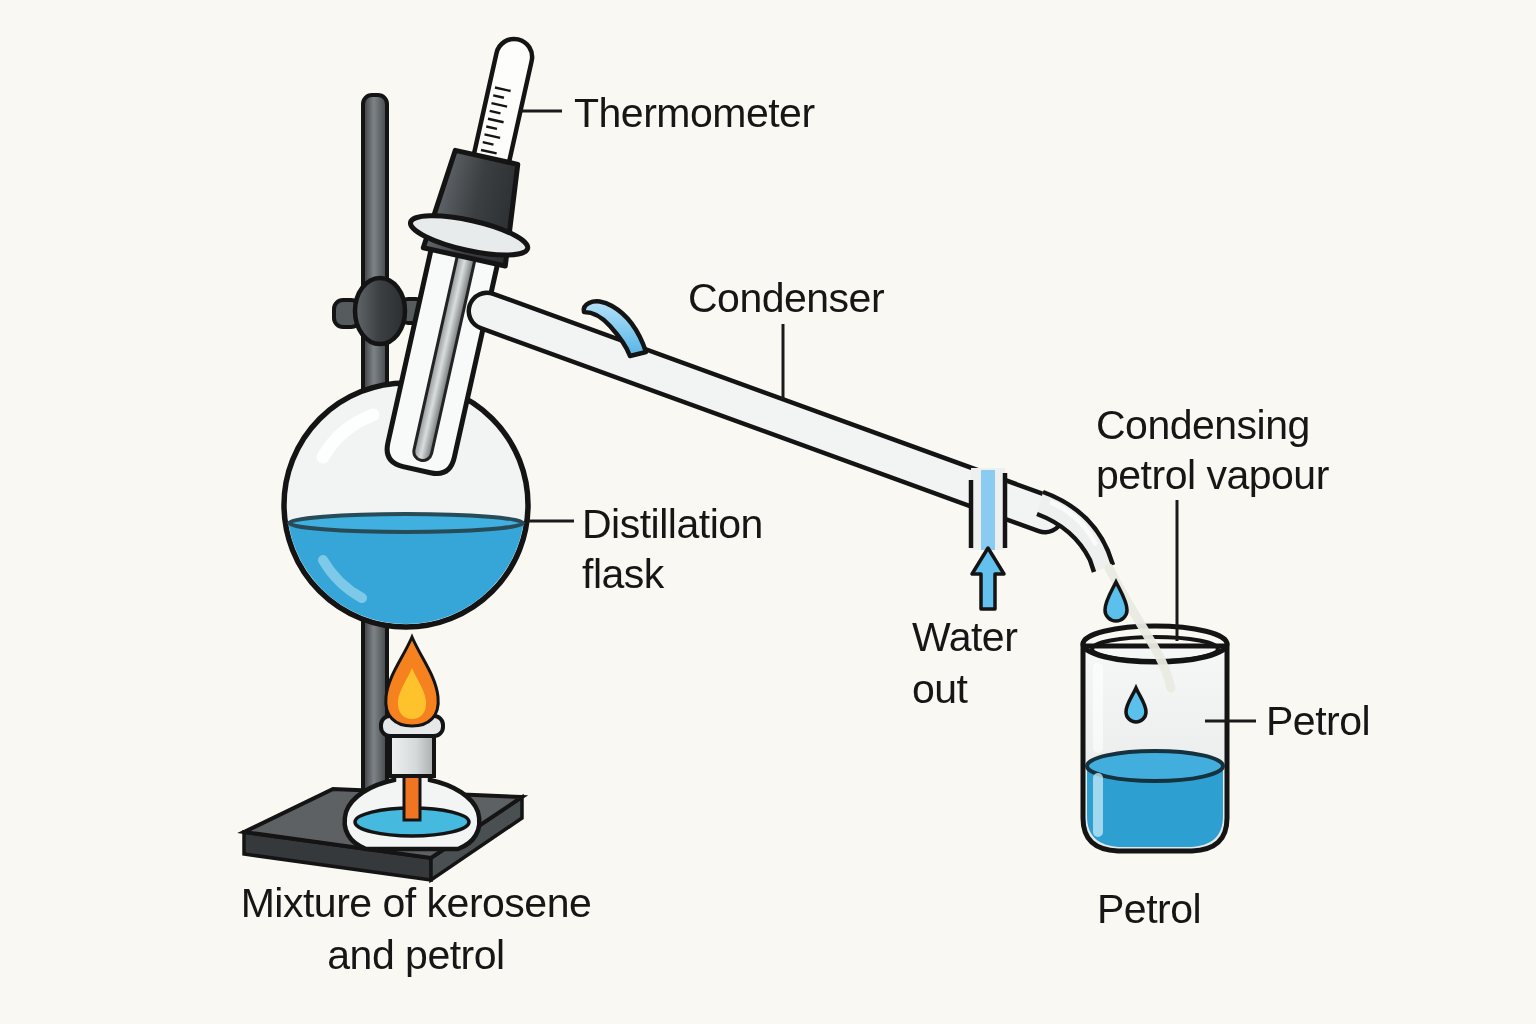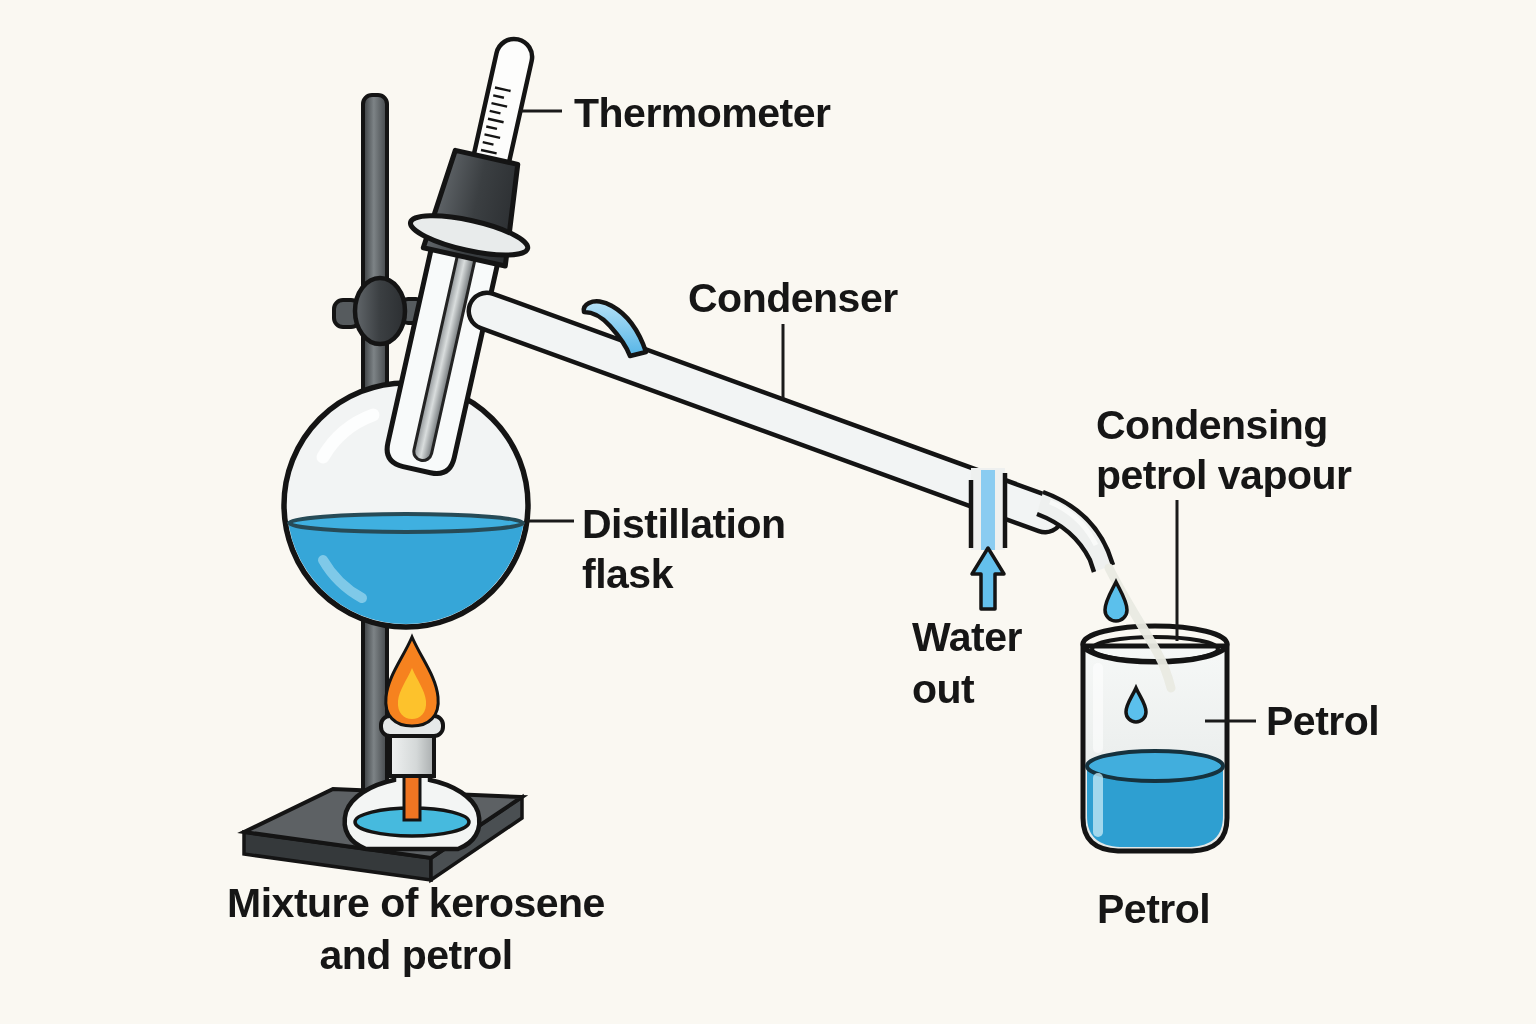--- a/index.html
+++ b/index.html
@@ -2,21 +2,21 @@
 <html><head>
 <meta charset="utf-8">
 <style>
   html,body{margin:0;padding:0;}
   body{
     width:1536px;height:1024px;
     background:#faf8f2;
     font-family:"Liberation Sans", sans-serif;
     overflow:hidden;
   }
-  .stage{position:relative;width:1536px;height:820px;font-weight:bold;}
+  .stage{position:relative;width:1536px;height:820px;}
   svg{display:block;}
   .lbl{
     font-family:"Liberation Sans", sans-serif;
     font-size:41px;
     fill:#161616;
     letter-spacing:-0.5px;
   }
   .leader{stroke:#1a1a1a;stroke-width:3;fill:none;}
 </style>
 </head>

